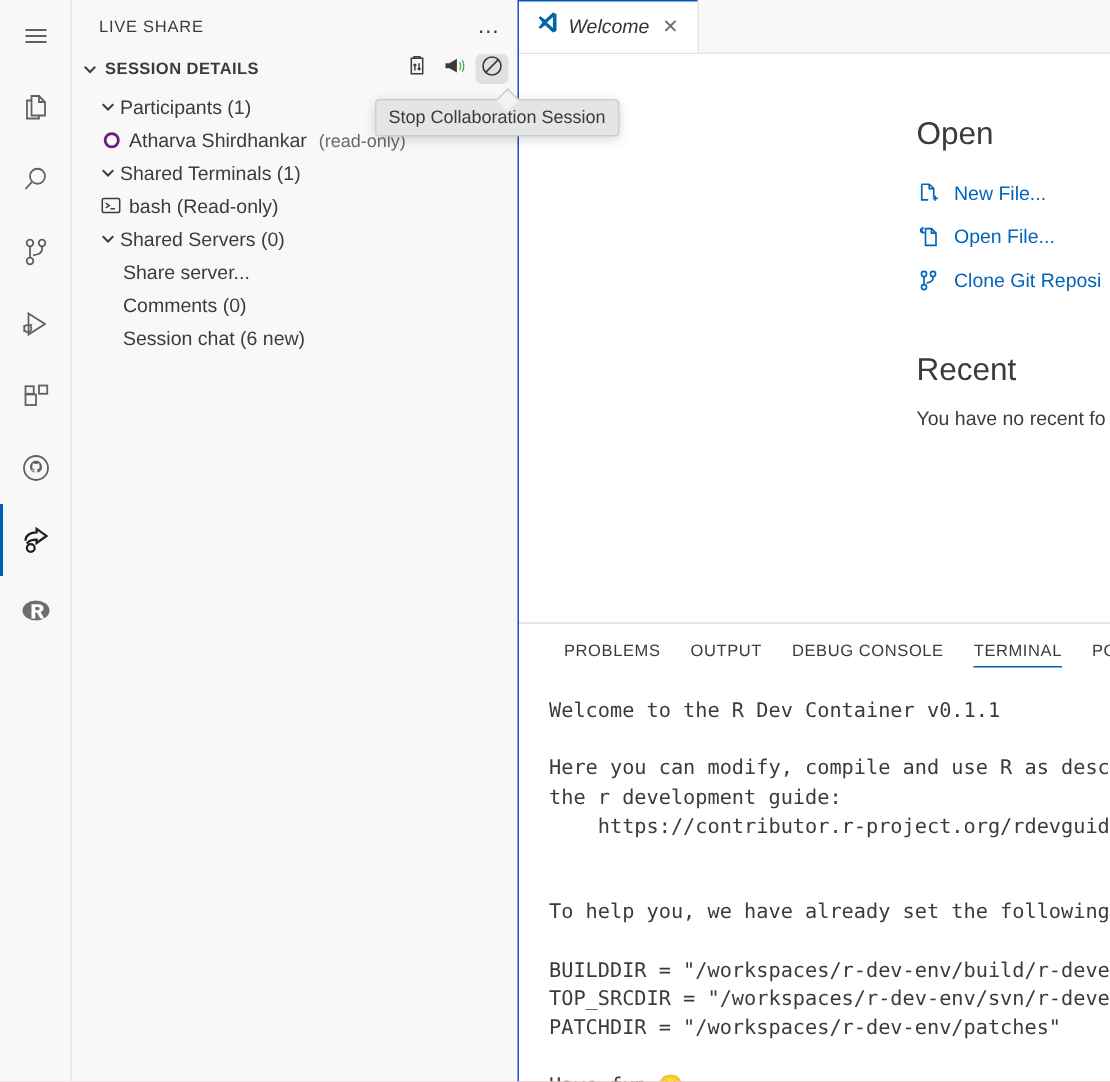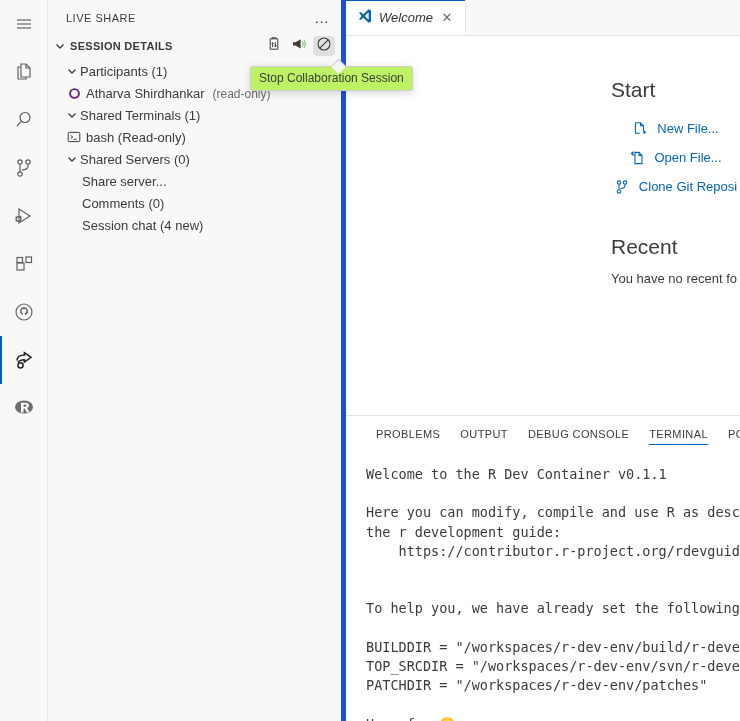--- a/index.html
+++ b/index.html
@@ -47,21 +47,21 @@
   }
   .ab-item.active { color: #1f1f1f; }
   .ab-item svg { display: block; }
 
   
   .sidebar {
     width: 298px;
     flex: 0 0 298px;
     height: 721px;
     background: #f8f8f8;
-    border-right: 5px solid #1d4ed8;
+    border-right: 1px solid #1d4ed8;
     box-sizing: border-box;
     position: relative;
   }
   .sidebar-title-row {
     height: 35px;
     display: flex;
     align-items: center;
     padding: 0 8px 0 18px;
     box-sizing: border-box;
   }
@@ -140,21 +140,21 @@
     display: inline-flex; align-items: center; justify-content: center;
     margin-right: 4px;
     flex: 0 0 16px;
   }
 
   
   .tooltip {
     position: absolute;
     left: 250px;
     top: 66px;
-    background: #bef264;
+    background: #e5e5e5;
     border: 1px solid #cecece;
     color: #3b3b3b;
     font-size: 12px;
     padding: 4px 8px 5px 8px;
     border-radius: 3px;
     box-shadow: 0 2px 8px rgba(0,0,0,0.16);
     white-space: nowrap;
     z-index: 50;
   }
   .tooltip::before {
@@ -240,21 +240,20 @@
     margin: 0 0 12px 0;
   }
   .welcome-link-row {
     display: flex;
     align-items: center;
     gap: 9px;
     height: 29px;
     color: #0065b9;
     font-size: 13px;
     white-space: nowrap;
-    justify-content: center;
   }
   .welcome-link-icon {
     width: 16px; height: 16px;
     display: inline-flex; align-items: center; justify-content: center;
     color: #0065b9;
     flex: 0 0 16px;
   }
   .welcome-recent {
     margin-top: 34px;
   }
@@ -513,21 +512,21 @@
 
     <div class="tree-row" style="padding-left:34px;">
       <span class="tree-label">Share server...</span>
     </div>
 
     <div class="tree-row" style="padding-left:34px;">
       <span class="tree-label">Comments (0)</span>
     </div>
 
     <div class="tree-row" style="padding-left:34px;">
-      <span class="tree-label">Session chat (4 new)</span>
+      <span class="tree-label">Session chat (6 new)</span>
     </div>
 
   </div>
 
   <div class="main">
 
     <div class="tabbar">
       <div class="tab active">
         <span>
           <svg width="16" height="16" viewBox="0 0 16 16">
@@ -538,21 +537,21 @@
         <span class="tab-title">Welcome</span>
         <span class="tab-close">✕</span>
       </div>
     </div>
 
     <div class="editor">
       <div class="welcome-cols">
         <div class="welcome-left"></div>
         <div class="welcome-right">
 
-          <div class="welcome-h">Start</div>
+          <div class="welcome-h">Open</div>
 
           <div class="welcome-link-row">
             <span class="welcome-link-icon">
               <svg width="16" height="16" viewBox="0 0 16 16" fill="none" stroke="currentColor" stroke-width="1.1">
                 <path d="M3.5 1.8h5l3 3v5.5"></path>
                 <path d="M3.5 1.8v10.4h4.3"></path>
                 <path d="M8.5 1.8v3h3"></path>
                 <line x1="10.8" y1="11.2" x2="14.2" y2="11.2"></line>
                 <line x1="12.5" y1="9.5" x2="12.5" y2="12.9"></line>
               </svg>

